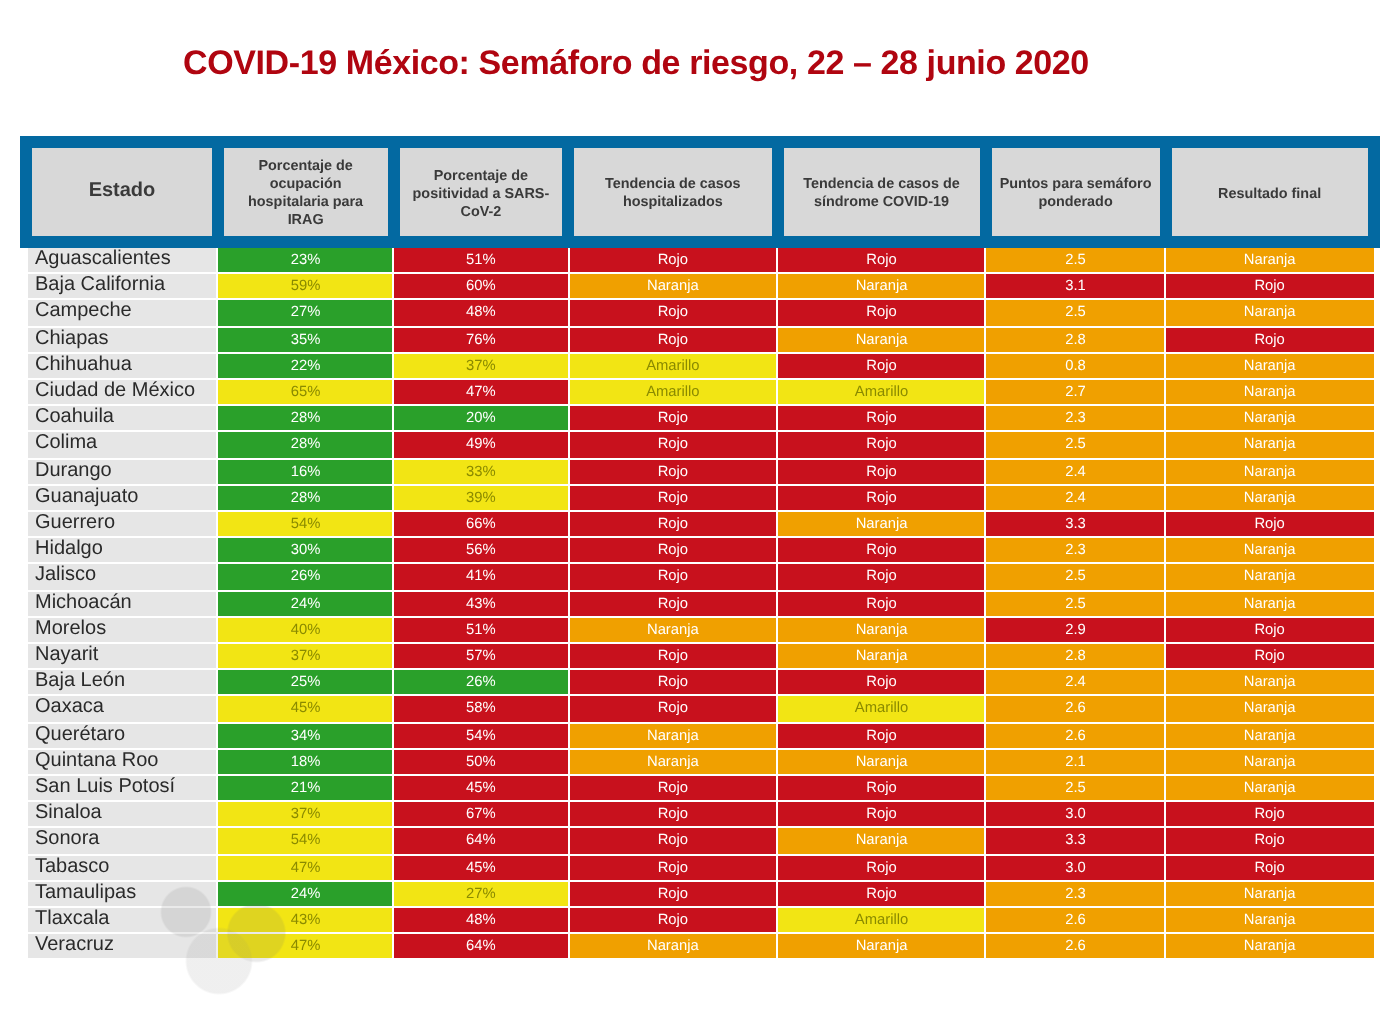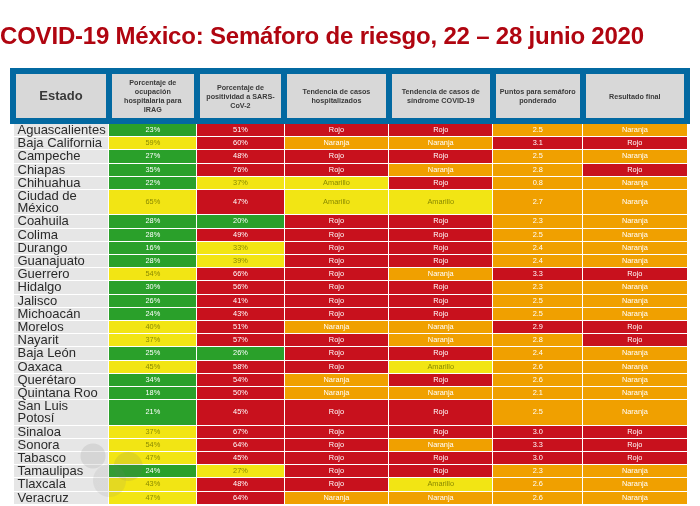--- a/index.html
+++ b/index.html
@@ -6,21 +6,21 @@
   body{
     width:700px;height:506px;
     background:#ffffff;
     font-family:"Liberation Sans", sans-serif;
     overflow:hidden;
   }
   .page{position:relative;width:700px;height:506px;}
   .title{
     position:absolute;top:22px;left:0;width:636px;
     text-align:center;
-    font-size:24px;font-weight:bold;color:#b00510;
+    font-size:17px;font-weight:bold;color:#b00510;
     letter-spacing:-0.2px;
     white-space:nowrap;
   }
   .table-wrap{
     position:absolute;top:68px;left:10px;width:680px;
   }
   table{
     border-collapse:collapse;
     width:680px;
     table-layout:fixed;
@@ -35,35 +35,35 @@
     background:#d8d8d8;
     color:#3a3a3a;
     font-size:7.2px;
     font-weight:bold;
     line-height:1.25;
     height:40px;
     padding:2px 3px;
     border:6px solid #0369a1;
   }
   thead th.estado{
-    font-size:13px;
+    font-size:10px;
   }
   tbody td{
     height:12.2px;
     font-size:7.4px;
     line-height:12.2px;
     color:#ffffff;
     font-weight:normal;
   }
   tbody td.estado{
     background:#e6e6e6;
     color:#2a2a2a;
     text-align:left;
     padding-left:4px;
-    font-size:13px;
+    font-size:10px;
   }
   td.rojo{background:#c8111d;color:#ffffff;}
   td.naranja{background:#f0a000;color:#ffffff;}
   td.amarillo{background:#f2e514;color:#8a8a00;}
   td.verde{background:#2aa02a;color:#ffffff;}
   .col-estado{width:92px;}
   .col-occ{width:84px;}
   .col-pos{width:84px;}
   .col-th{width:100px;}
   .col-ts{width:100px;}

